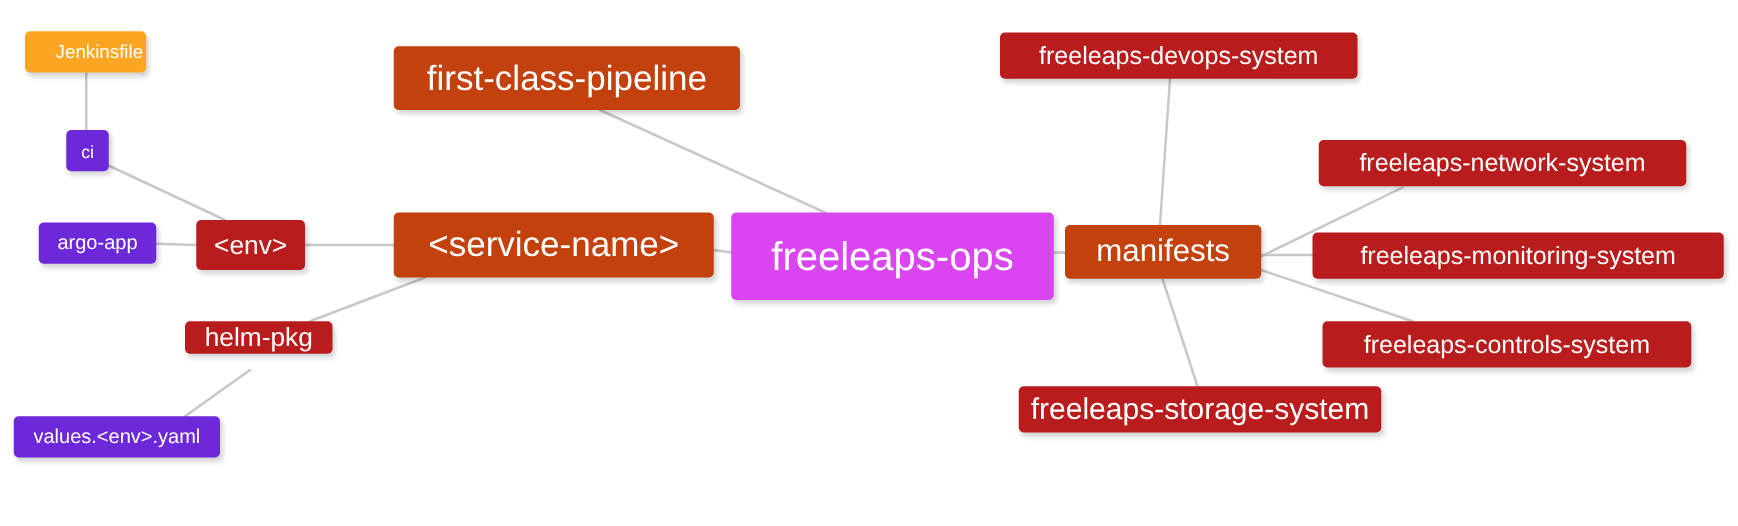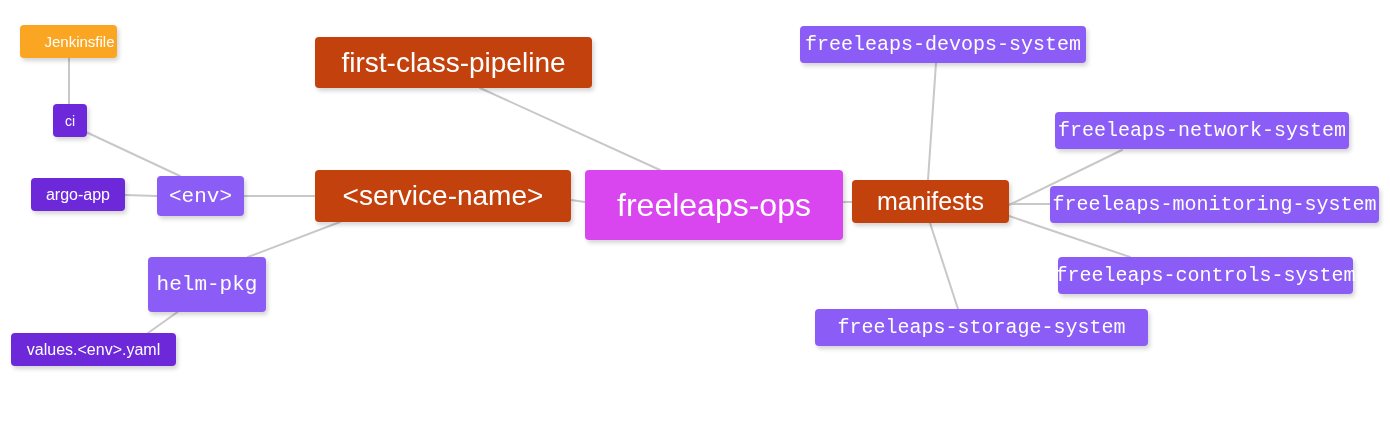--- a/index.html
+++ b/index.html
@@ -36,21 +36,21 @@
     color: #ffffff;
     white-space: nowrap;
     line-height: 1;
     text-align: center;
     box-shadow: 2px 3px 4px rgba(0,0,0,0.17);
     letter-spacing: 0px;
     user-select: none;
   }
   .n-root     { background: #d946ef; }
   .n-blue     { background: #c2410c; }
-  .n-green    { background: #8b5cf6; font-family: Liberation Mono, monospace; }
+  .n-green    { background: #b91c1c; }
   .n-orange   { background: #FBA622; padding-left: 22px; }
   .n-red      { background: #6d28d9; }
 </style>
 </head>
 <body>
 
 <div id="canvas">
   <svg id="edges" viewBox="0 0 1390 421">
       <polyline points="69,58 69,104" fill="none" stroke="#c8c8c8" stroke-width="2" stroke-linecap="round"></polyline>
       <polyline points="86,132 180,176" fill="none" stroke="#c8c8c8" stroke-width="2" stroke-linecap="round"></polyline>
@@ -66,24 +66,24 @@
       <polyline points="1009,204 1050,204" fill="none" stroke="#c8c8c8" stroke-width="2" stroke-linecap="round"></polyline>
       <polyline points="1009,216 1130,257" fill="none" stroke="#c8c8c8" stroke-width="2" stroke-linecap="round"></polyline>
       <polyline points="930,223 958,309" fill="none" stroke="#c8c8c8" stroke-width="2" stroke-linecap="round"></polyline>
     </svg>
   <div id="nodes">
       <div class="node n-root" style="left: 585px; top: 170px; width: 258px; height: 70px; font-size: 32px;">freeleaps-ops</div>
       <div class="node n-blue" style="left: 315px; top: 37px; width: 277px; height: 51px; font-size: 28px;">first-class-pipeline</div>
       <div class="node n-blue" style="left: 315px; top: 170px; width: 256px; height: 52px; font-size: 28px;">&lt;service-name&gt;</div>
       <div class="node n-blue" style="left: 852px; top: 180px; width: 157px; height: 43px; font-size: 25px;">manifests</div>
       <div class="node n-green" style="left: 157px; top: 176px; width: 87px; height: 40px; font-size: 21px;">&lt;env&gt;</div>
-      <div class="node n-green" style="left: 148px; top: 257px; width: 118px; height: 55px; font-size: 21px;">helm-pkg</div>
+      <div class="node n-green" style="left: 148px; top: 257px; width: 118px; height: 26px; font-size: 21px;">helm-pkg</div>
       <div class="node n-red" style="left: 53px; top: 104px; width: 34px; height: 33px; font-size: 14px;">ci</div>
       <div class="node n-red" style="left: 31px; top: 178px; width: 94px; height: 33px; font-size: 16px;">argo-app</div>
       <div class="node n-red" style="left: 11px; top: 333px; width: 165px; height: 33px; font-size: 16px;">values.&lt;env&gt;.yaml</div>
       <div class="node n-orange" style="left: 20px; top: 25px; width: 97px; height: 33px; font-size: 15px;">Jenkinsfile</div>
       <div class="node n-green" style="left: 800px; top: 26px; width: 286px; height: 37px; font-size: 20px;">freeleaps-devops-system</div>
       <div class="node n-green" style="left: 1055px; top: 112px; width: 294px; height: 37px; font-size: 20px;">freeleaps-network-system</div>
       <div class="node n-green" style="left: 1050px; top: 186px; width: 329px; height: 37px; font-size: 20px; text-align: right;">freeleaps-monitoring-system</div>
       <div class="node n-green" style="left: 1058px; top: 257px; width: 295px; height: 37px; font-size: 20px;">freeleaps-controls-system</div>
-      <div class="node n-green" style="left: 815px; top: 309px; width: 333px; height: 37px; font-size: 20px;">freeleaps-storage-system</div>
+      <div class="node n-green" style="left: 815px; top: 309px; width: 290px; height: 37px; font-size: 24px;">freeleaps-storage-system</div>
     </div>
 </div>
 
 </body></html>

